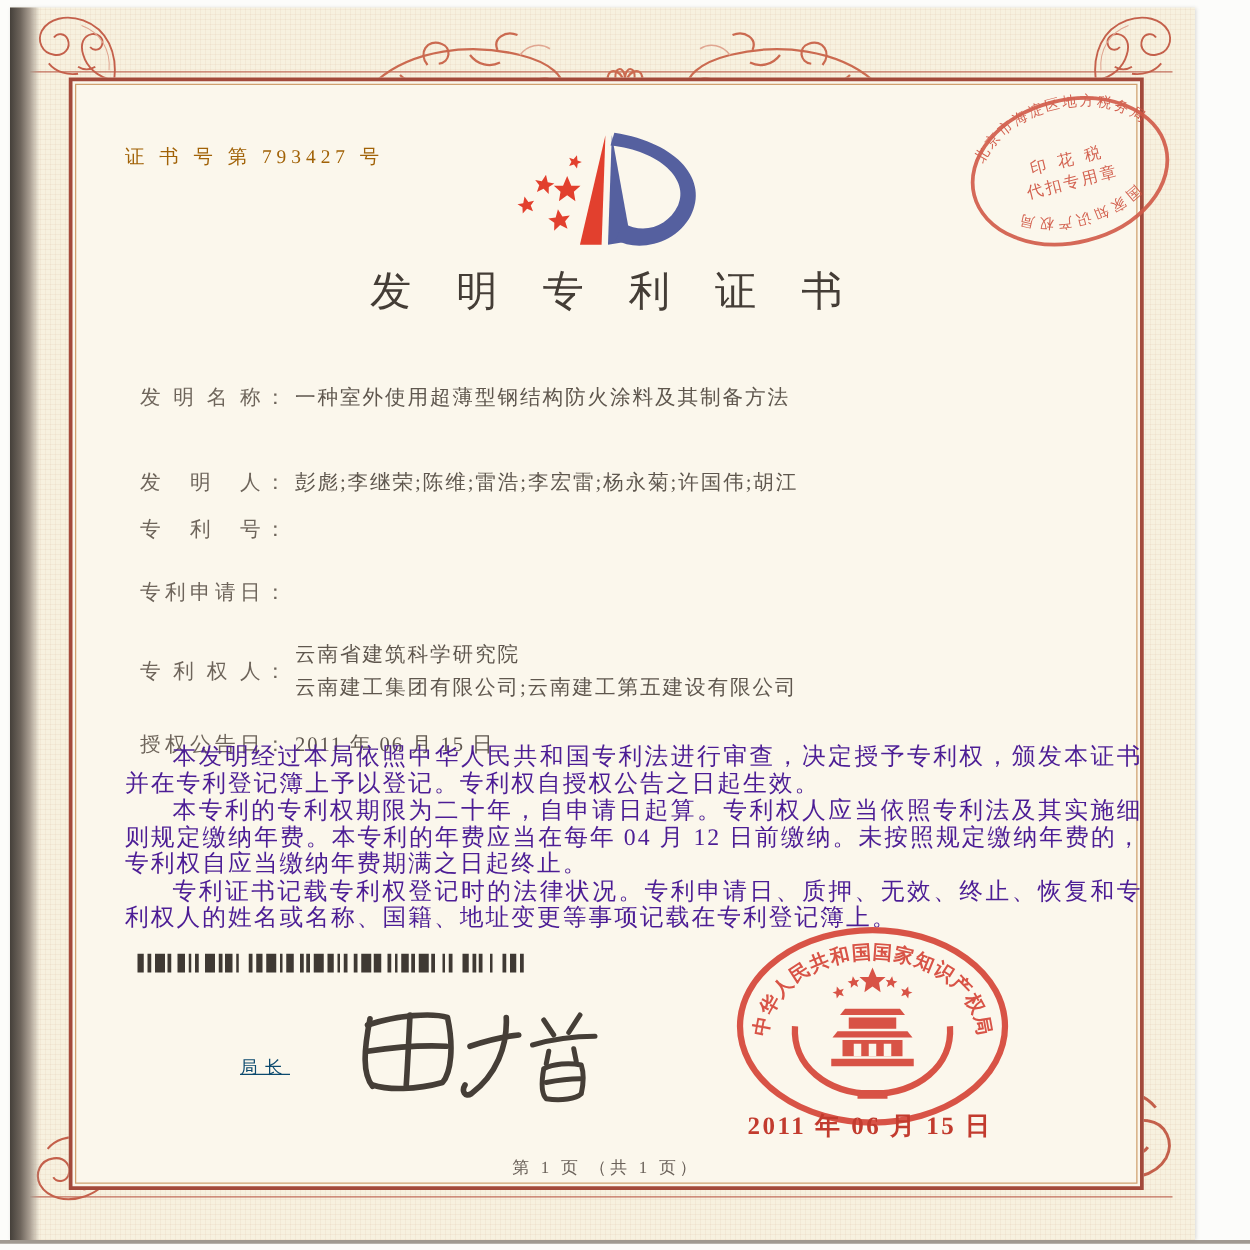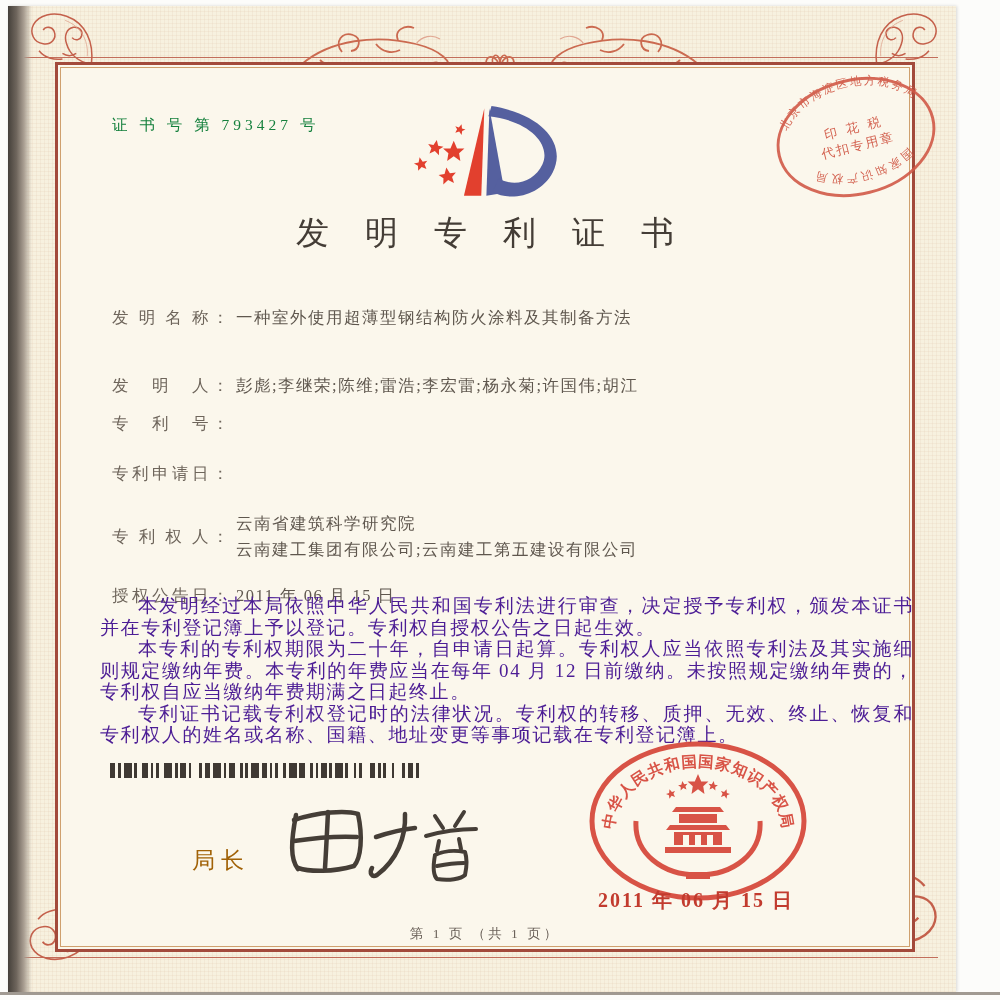--- a/index.html
+++ b/index.html
@@ -35,21 +35,21 @@
   .frame{
     position:absolute;left:47px;top:56px;width:854px;height:884px;
     border:3px solid #a34a3b;background:#fbf7ec;
   }
   .frame::before{
     content:"";position:absolute;inset:2px;border:1px solid #cfa06e;pointer-events:none;
   }
   .abs{position:absolute;}
   
   .certno{
-    left:54px;top:50px;font-size:15.5px;color:#15803d;letter-spacing:4px;white-space:nowrap;
+    left:42px;top:50px;font-size:15.5px;color:#a16207;letter-spacing:4px;white-space:nowrap;
   }
   .title{
     left:0;top:146px;width:100%;text-align:center;
     font-size:33px;color:#443d36;letter-spacing:36px;padding-left:36px;box-sizing:border-box;
     white-space:nowrap;font-weight:500;
   }
   .frow{
     left:54px;display:flex;align-items:center;
     font-size:16.5px;color:#5f574e;letter-spacing:1.5px;line-height:1.6;
   }
@@ -61,21 +61,21 @@
   .fvals div{white-space:nowrap;}
   .paras{
     left:42px;top:530px;width:814px;
     font-size:19px;line-height:21.5px;letter-spacing:1.6px;color:#4c1d95;
     text-align:justify;
   }
   .paras p{margin:0;text-indent:2em;}
   .barcode{left:52px;top:698px;height:15px;display:flex;align-items:stretch;}
   .barcode i{display:block;background:#3f3933;}
   .sig-label{
-    left:134px;top:780px;font-size:23px;color:#a16207;letter-spacing:6px;
+    left:134px;top:780px;font-size:14px;color:#0c4a6e;letter-spacing:6px;text-decoration:underline;
   }
   .sealdate{
     left:528px;top:822px;width:220px;text-align:center;
     font-size:20px;color:#c23b2e;letter-spacing:2px;white-space:nowrap;font-weight:bold;
   }
   .footer{
     left:0;top:860px;width:100%;text-align:center;
     font-size:13.5px;color:#6b625a;letter-spacing:3px;
   }
   .hidden-data{position:absolute;width:1px;height:1px;overflow:hidden;clip:rect(0 0 0 0);}
@@ -202,21 +202,21 @@
       <span class="flabel">授权公告日</span>
       <span class="fcolon">：</span>
       <div class="fvals">
           <div>2011 年 06 月 15 日</div>
         </div>
     </div>
 
     <div class="abs paras">
       <p>本发明经过本局依照中华人民共和国专利法进行审查，决定授予专利权，颁发本证书并在专利登记簿上予以登记。专利权自授权公告之日起生效。</p>
       <p>本专利的专利权期限为二十年，自申请日起算。专利权人应当依照专利法及其实施细则规定缴纳年费。本专利的年费应当在每年 04 月 12 日前缴纳。未按照规定缴纳年费的，专利权自应当缴纳年费期满之日起终止。</p>
-      <p>专利证书记载专利权登记时的法律状况。专利权的转移、质押、无效、终止、恢复和专利权人的姓名或名称、国籍、地址变更等事项记载在专利登记簿上。</p>
+      <p>专利证书记载专利权登记时的法律状况。专利申请日、质押、无效、终止、恢复和专利权人的姓名或名称、国籍、地址变更等事项记载在专利登记簿上。</p>
     </div>
 
     <div class="abs barcode" id="barcode">
         <i style="width: 5.42609px;"></i>
         <i style="width: 2.71304px; background: transparent;"></i>
         <i style="width: 2.71304px;"></i>
         <i style="width: 2.71304px; background: transparent;"></i>
         <i style="width: 8.13913px;"></i>
         <i style="width: 2.71304px; background: transparent;"></i>
         <i style="width: 2.71304px;"></i>

